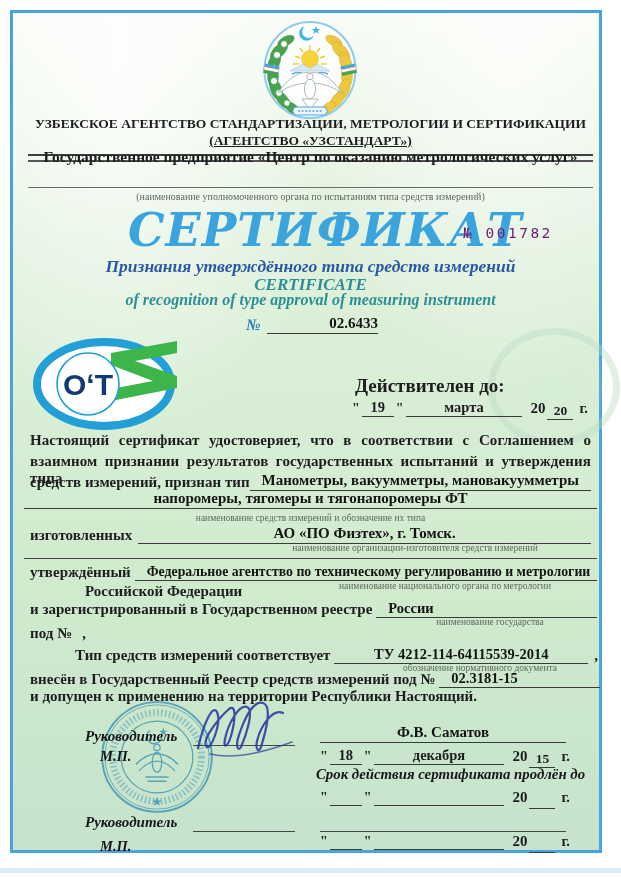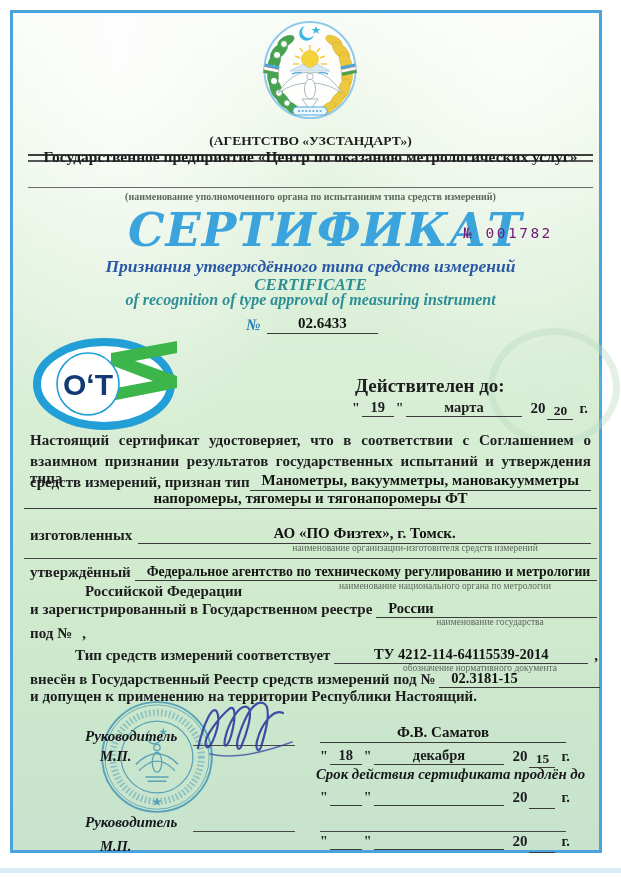--- a/index.html
+++ b/index.html
@@ -6,21 +6,21 @@
   .page{position:relative;width:621px;height:877px;background:#ffffff;overflow:hidden;
         font-family:"Liberation Serif",serif;color:#1d1d1f;}
   .frame{position:absolute;left:10px;top:10px;width:592px;height:843px;
          border:3px solid #4aa3dc;box-sizing:border-box;
          background:
            radial-gradient(ellipse at 18% 6%, rgba(255,255,255,.85), rgba(255,255,255,0) 34%),
            radial-gradient(ellipse at 85% 5%, rgba(255,255,255,.7), rgba(255,255,255,0) 30%),
            linear-gradient(180deg,#f7fbf5 0%,#eef7ea 10%,#e0f1dc 26%,#d7eed4 48%,#d0eacd 70%,#cae6cc 86%,#c7e3ce 100%);}
   .bottom-edge{position:absolute;left:0;top:868px;width:621px;height:5px;background:#d9ebf7;}
   .abs{position:absolute;}
-  .ctr{left:0;width:621px;text-align:center;font-weight:bold;}
+  .ctr{left:0;width:621px;text-align:center;}
   .b{font-weight:bold;}
   .i{font-style:italic;}
   .sm600{font-weight:600;}
   .cap{font-size:9.5px;color:#5d685e;white-space:nowrap;}
   .rule-double{position:absolute;left:28px;top:154px;width:565px;height:4px;
                border-top:2px solid #3e3e3e;border-bottom:2px solid #565656;}
   .rule-thin{position:absolute;left:28px;top:187px;width:565px;border-top:1.2px solid #6a6a6a;}
   .blank-rule{position:absolute;border-top:1.1px solid #474747;}
   .title-word{font-family:"DejaVu Serif",serif;font-style:italic;font-weight:bold;
               font-size:46px;color:#3ba4dc;letter-spacing:1px;white-space:nowrap;}
@@ -127,38 +127,39 @@
 
     <g fill="#3cb7e6">
       <path d="M43,7 a6.5,6.5 0 1 0 9,9 a7.5,7.5 0 1 1 -9,-9 Z"></path>
       <polygon points="54,7 55.2,10 58.4,10 55.8,11.9 56.8,15 54,13.1 51.2,15 52.2,11.9 49.6,10 52.8,10"></polygon>
     </g>
 
     <rect x="31" y="88" width="34" height="8" rx="3.5" fill="#eef7fd" stroke="#4aa6d8" stroke-width="1"></rect>
     <line x1="36" y1="92" x2="60" y2="92" stroke="#4aa6d8" stroke-width="1.4" stroke-dasharray="2 1.6"></line>
   </svg>
 
-  <div class="abs ctr b" style="top:133px;font-size:13.5px;">(АГЕНТСТВО «УЗСТАНДАРТ»)</div>
+  <div class="abs ctr b" style="top:116px;font-size:13.5px;">УЗБЕКСКОЕ АГЕНТСТВО СТАНДАРТИЗАЦИИ,  МЕТРОЛОГИИ И СЕРТИФИКАЦИИ</div>
+  <div class="abs ctr b" style="top:133px;font-size:13.5px;text-decoration:underline;">(АГЕНТСТВО «УЗСТАНДАРТ»)</div>
   <div class="rule-double"></div>
   <div class="abs ctr b" style="top:148px;font-size:15.5px;">Государственное предприятие «Центр по оказанию метрологических услуг»</div>
   <div class="rule-thin"></div>
   <div class="abs ctr cap" style="top:191px;font-size:10px;">(наименование уполномоченного органа по испытаниям типа средств измерений)</div>
 
   <div class="abs title-word" style="left:128px;top:203px;">СЕРТИФИКАТ</div>
   <div class="abs title-no" style="left:463px;top:225px;">
     <span>№</span>
     <span>001782</span>
   </div>
   <div class="abs ctr sub-ru" style="top:256px;">Признания утверждённого типа средств измерений</div>
   <div class="abs ctr sub-en" style="top:275px;font-size:17px;">CERTIFICATE</div>
   <div class="abs ctr sub-en" style="top:291px;font-size:16px;">of recognition of type approval of measuring instrument</div>
 
   <div class="row" style="left:246px;top:314px;width:132px;">
     <span class="i b" style="font-size:16px;color:#2f7fb5;padding-right:6px;">№</span>
-    <span class="fill" style="font-size:15px;">02.6433</span>
+    <span class="fill" style="font-size:15px;text-align:right;">02.6433</span>
   </div>
 
   <svg class="abs" style="left:31px;top:336px;" width="156" height="95" viewBox="0 0 156 95">
     <ellipse cx="73" cy="48" rx="67" ry="42" fill="#ffffff" stroke="#219fd6" stroke-width="8"></ellipse>
     <path d="M80,17 L146,5 L146,17 L104,25 L146,40 L146,52 L80,65 L80,53 L122,45 L80,29 Z" fill="#3cb54a"></path>
     <circle cx="57" cy="48" r="31" fill="#ffffff" stroke="#219fd6" stroke-width="1.6"></circle>
     <text x="57" y="59" font-size="30" font-weight="bold" fill="#123a75" text-anchor="middle">OʻT</text>
   </svg>
 
   <div class="abs b" style="left:355px;top:375px;font-size:19px;">Действителен до:</div>
@@ -174,20 +175,21 @@
 
   <div class="abs just" style="left:30px;top:432px;width:561px;">Настоящий сертификат удостоверяет, что в соответствии с Соглашением о</div>
   <div class="abs just" style="left:30px;top:453px;width:561px;">взаимном признании результатов государственных испытаний и утверждения типа</div>
   <div class="row" style="left:30px;top:471px;width:561px;">
     <span class="lbl">средств измерений, признан тип</span>
     <span class="fill" style="font-size:15px;">Манометры, вакуумметры, мановакуумметры</span>
   </div>
   <div class="row" style="left:24px;top:489px;width:573px;">
     <span class="fill" style="font-size:15px;">напоромеры, тягомеры и тягонапоромеры ФТ</span>
   </div>
+  <div class="abs ctr cap" style="top:513px;">наименование средств измерений и обозначение их типа</div>
 
   <div class="row" style="left:30px;top:524px;width:561px;">
     <span class="lbl" style="padding-right:6px;">изготовленных</span>
     <span class="fill" style="font-size:15px;">АО «ПО Физтех», г. Томск.</span>
   </div>
   <div class="abs cap" style="left:235px;top:543px;width:360px;text-align:center;">наименование организации-изготовителя средств измерений</div>
 
   <div class="blank-rule" style="left:24px;top:558px;width:573px;"></div>
 
   <div class="row" style="left:30px;top:563px;width:567px;">

